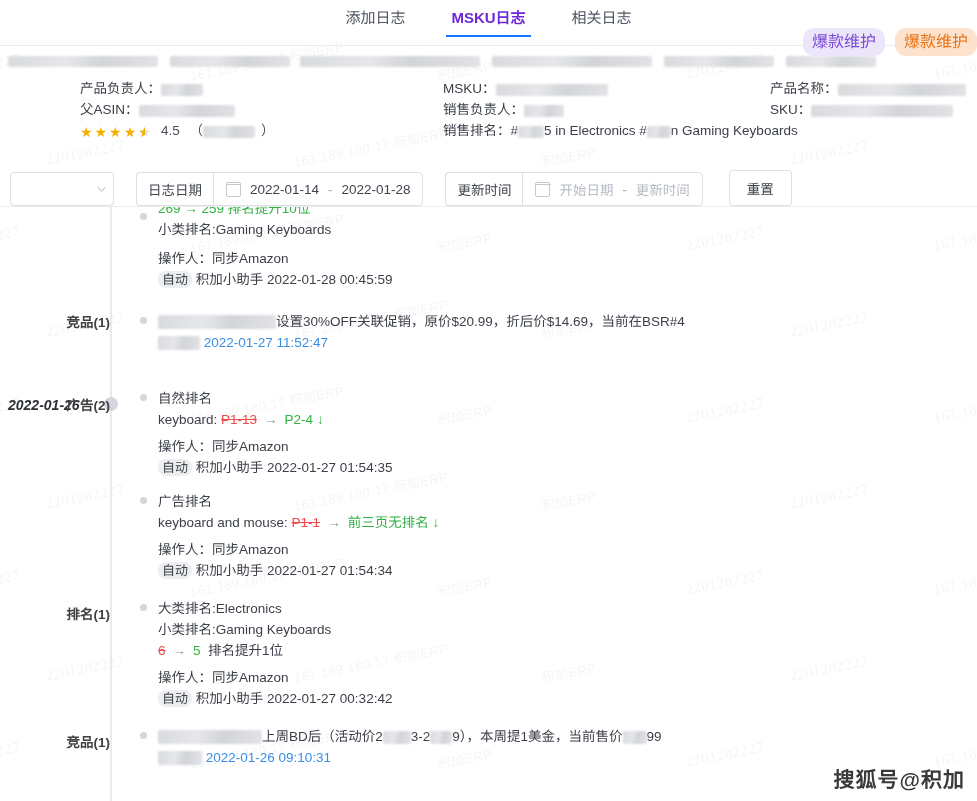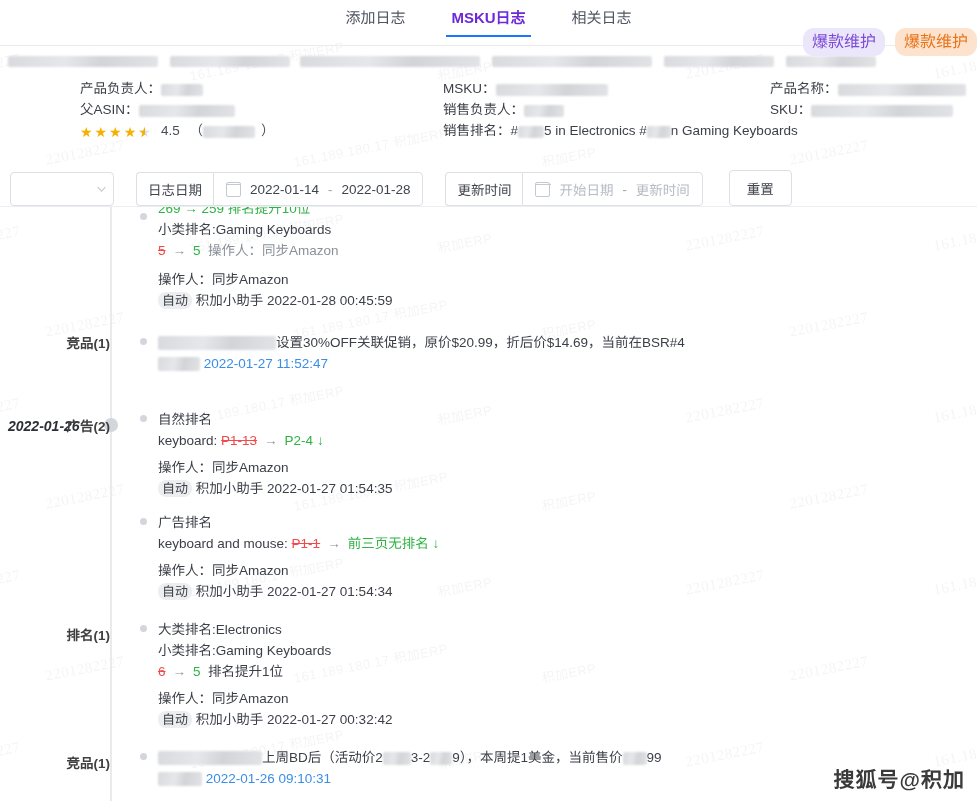--- a/index.html
+++ b/index.html
@@ -214,23 +214,20 @@
 
   <div class="grp">
     <div class="sect" style="align-items:flex-start;">
       <div class="sname"></div>
       <div class="items">
         <div class="item" style="padding-left:18px;">
           <div class="topcut">
             <div class="ln" style="color:#2fb344;">269  →  259  排名提升10位</div>
           </div>
           <div class="ln">小类排名:Gaming Keyboards</div>
-          <div class="ln">
-            <span class="old">5</span><span class="arr">→</span><span class="new">5</span>&nbsp;&nbsp;<span style="color:#8a9099;">操作人：同步Amazon</span>
-          </div>
           <div class="ln" style="height:8px;"></div>
           <div class="ln">操作人：同步Amazon</div>
           <div class="ln">
             <span class="auto">自动</span>
             <span class="meta">积加小助手</span>
             <span class="meta">2022-01-28 00:45:59</span>
           </div>
         </div>
       </div>
     </div>

